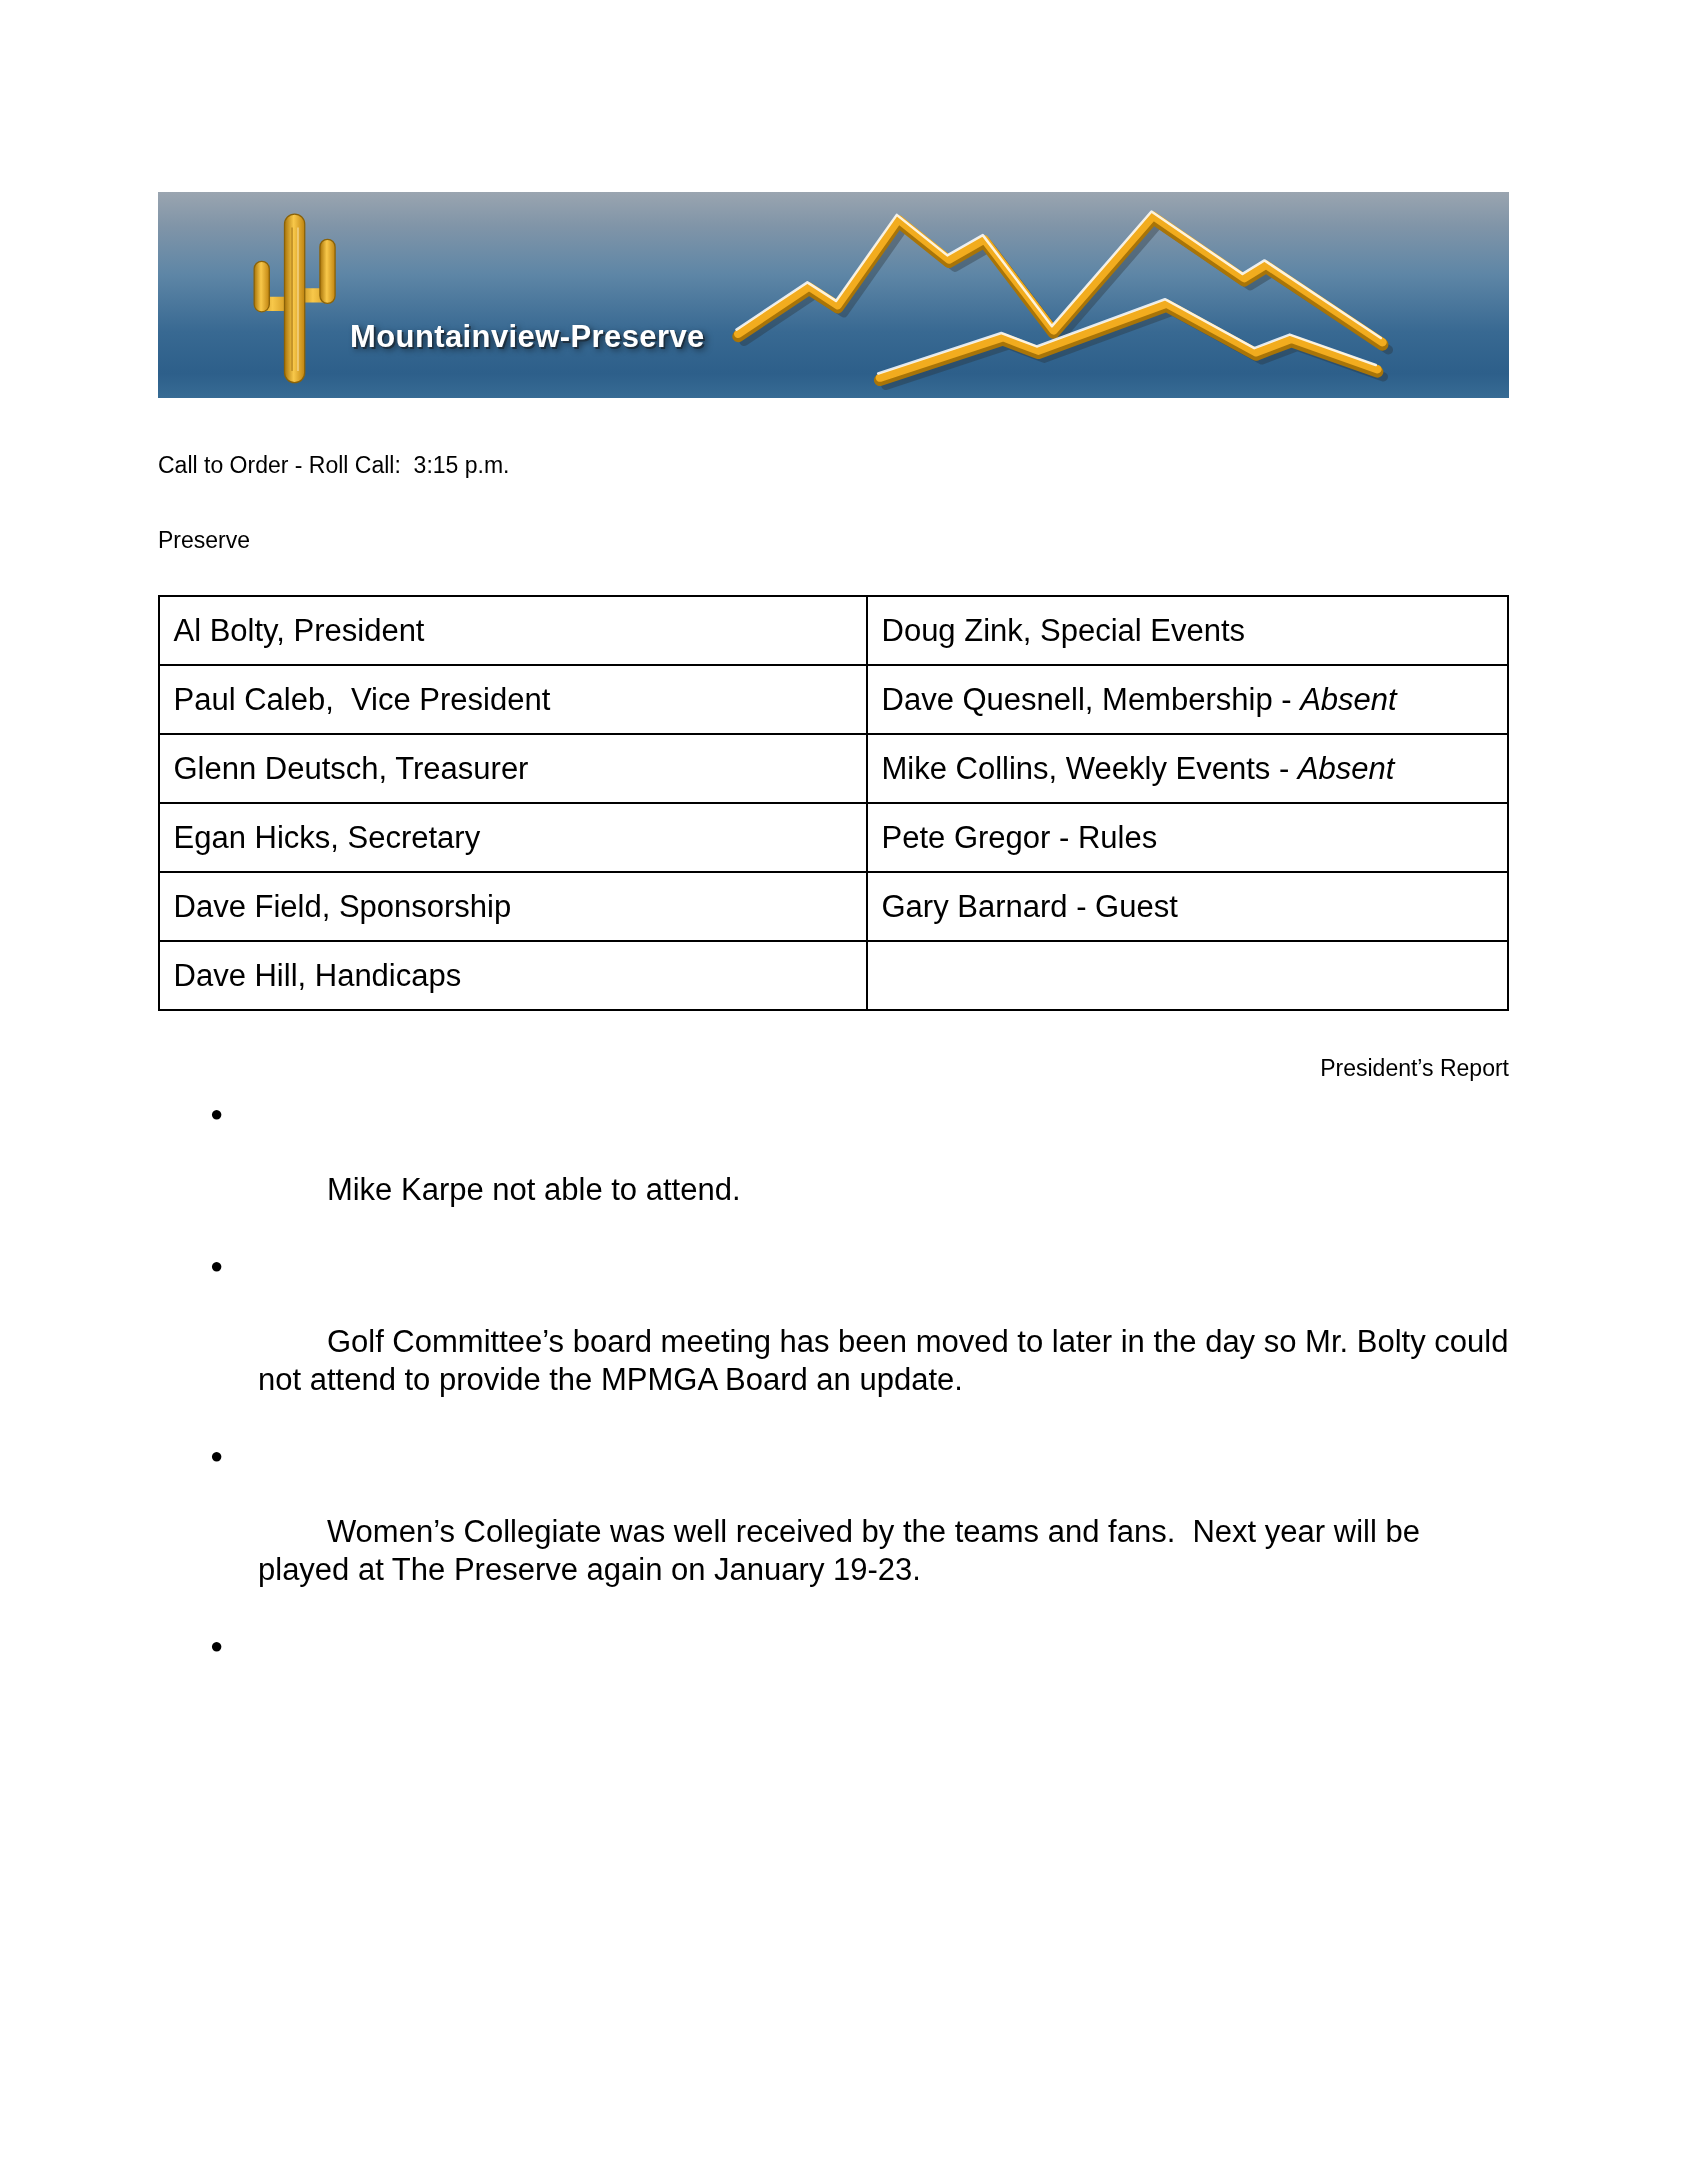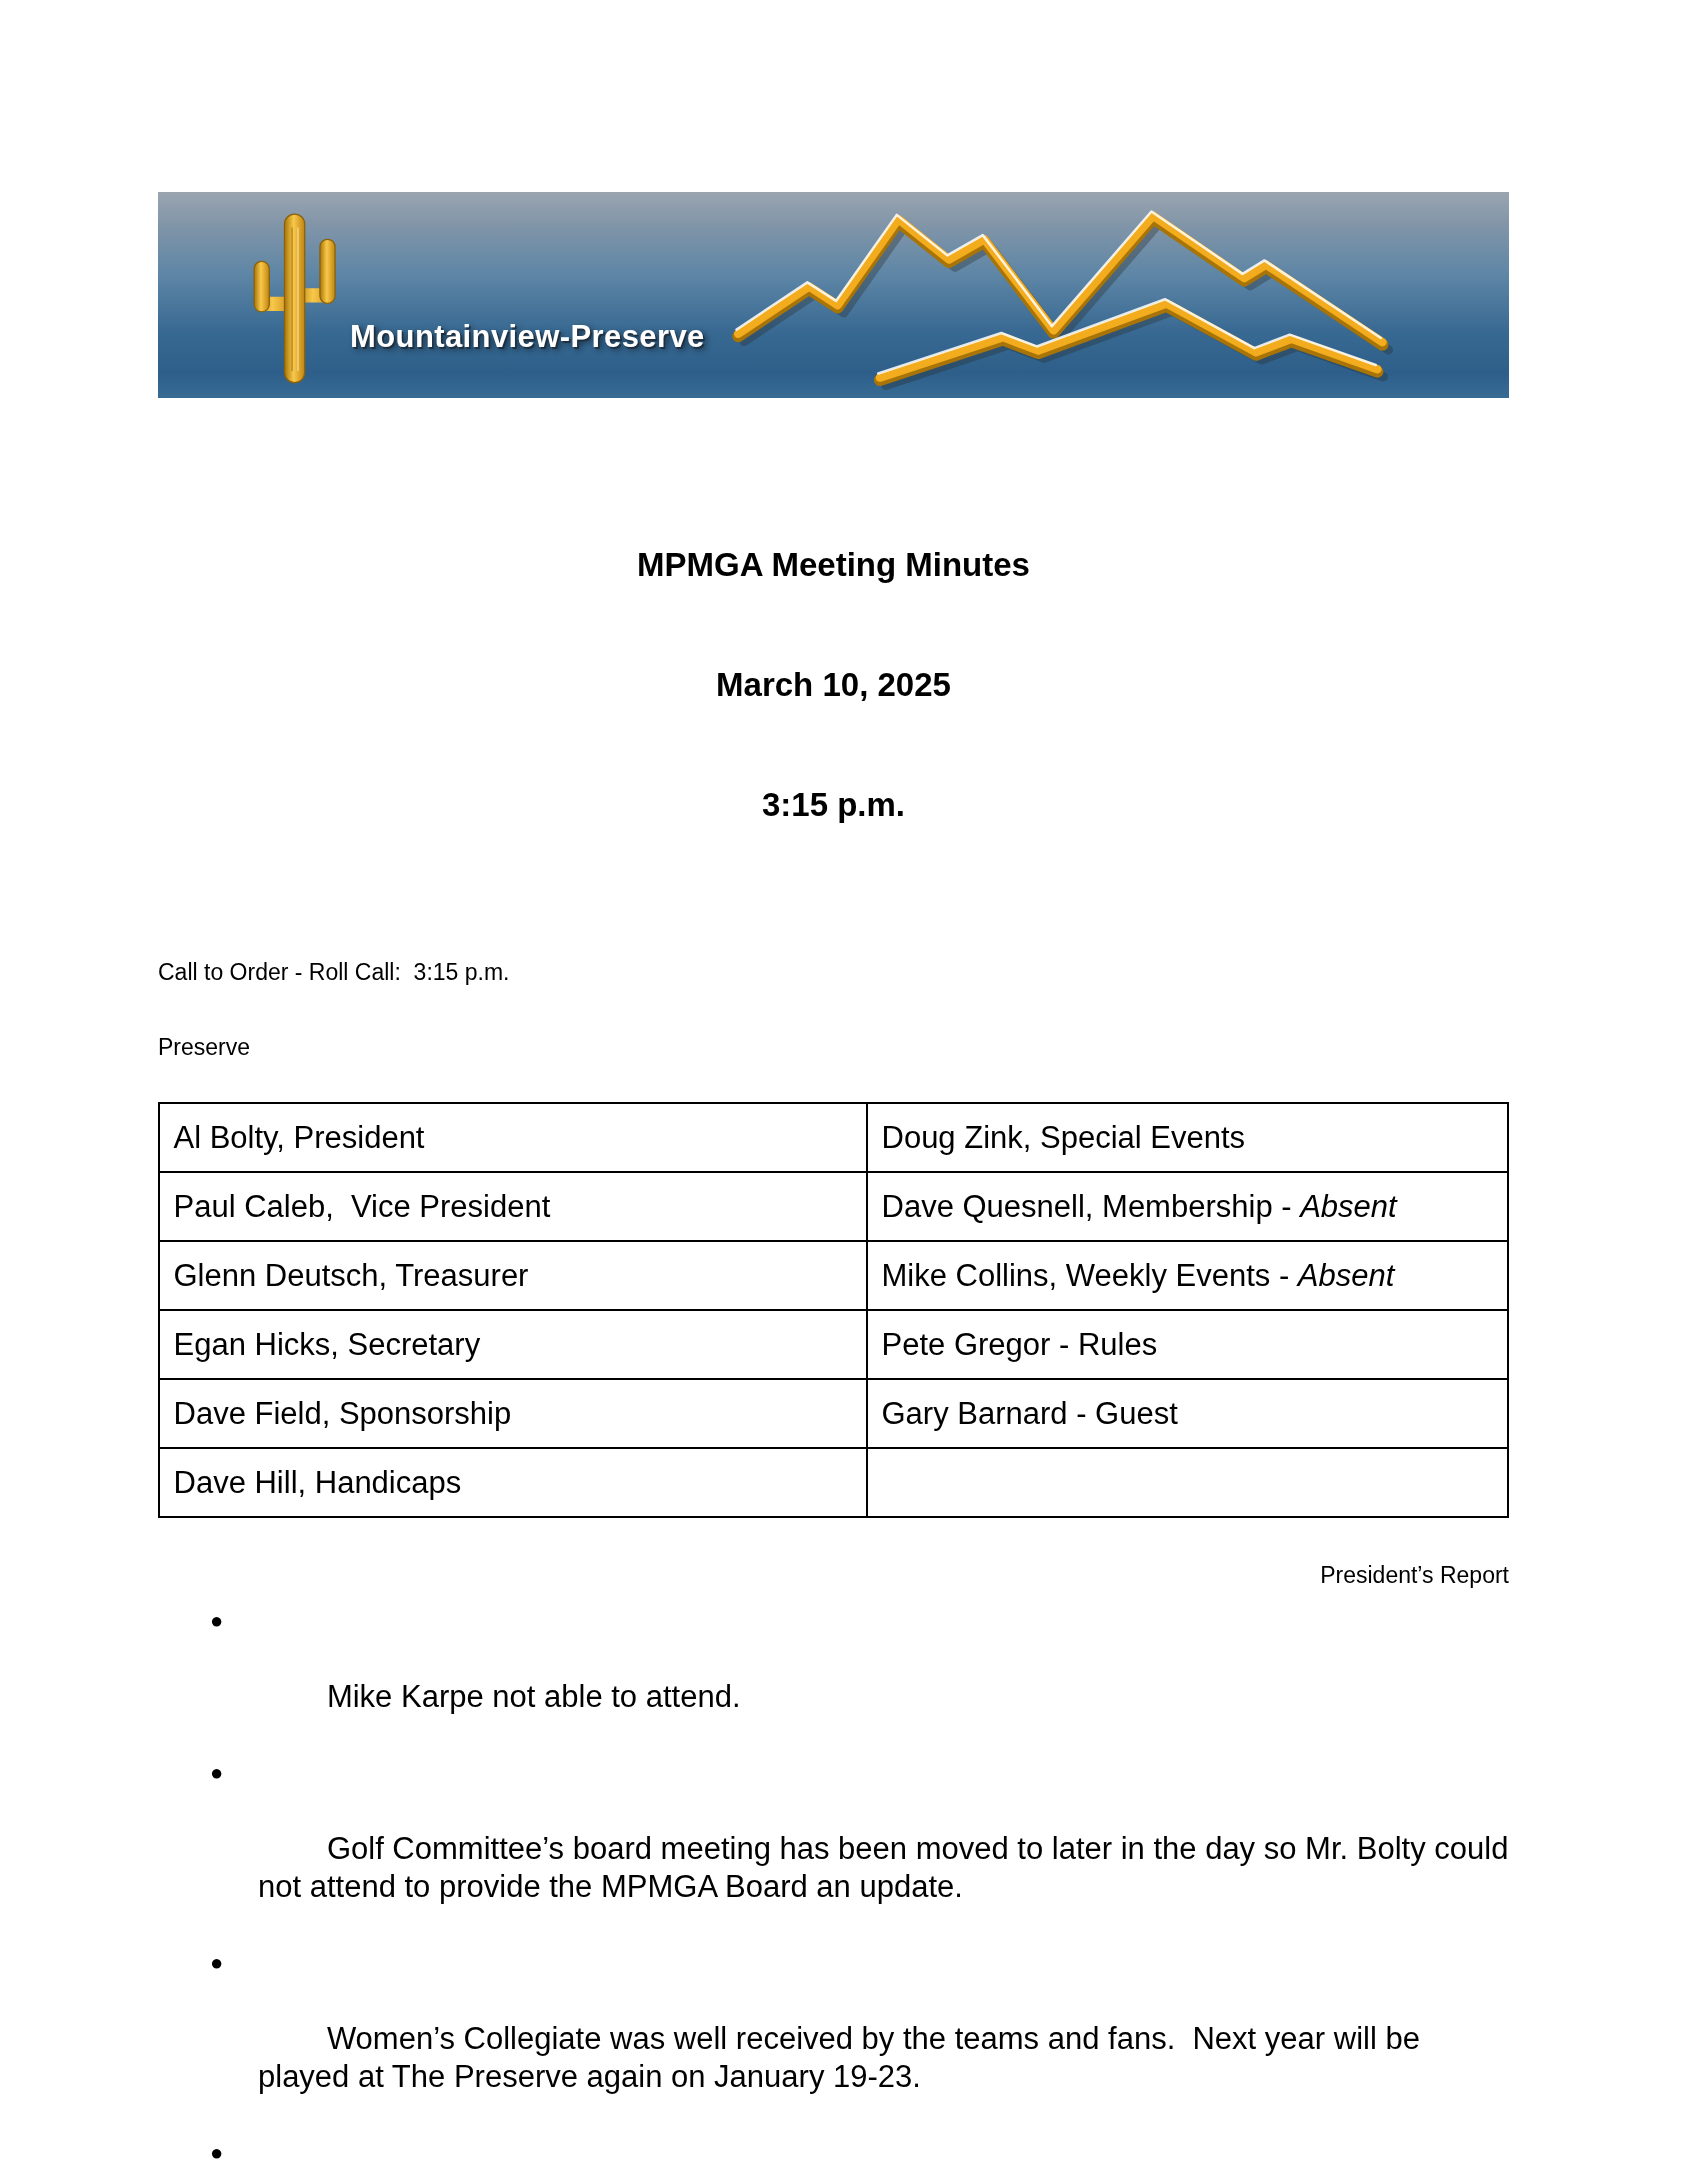--- a/index.html
+++ b/index.html
@@ -104,25 +104,20 @@
           </g>
         </g>
       </svg>
 
       <div class="banner-text">
         <div>Mountainview-Preserve</div>
         
       </div>
     </div>
 
-    <div class="title-block">
-      <div>MPMGA Meeting Minutes</div>
-      <div>March 10, 2025</div>
-      <div>3:15 p.m.</div>
-    </div>
 
     <div class="heading h-call">Call to Order - Roll Call:  3:15 p.m.</div>
     <div class="heading h-members">Preserve</div>
 
     <table class="members">
       <tbody>
         <tr>
           <td class="colL"><span>Al Bolty, President</span></td>
           <td class="colR"><span>Doug Zink, Special Events</span><span class="ital"></span></td>
         </tr>

